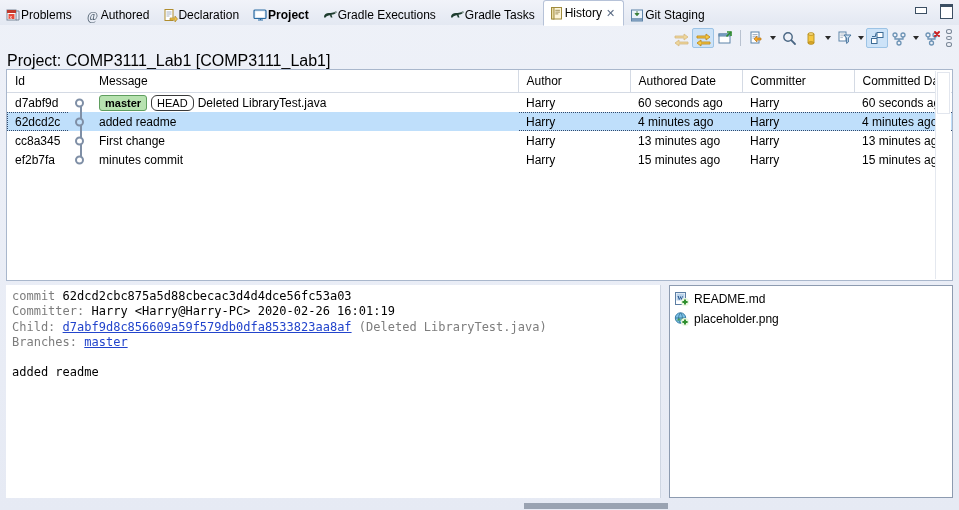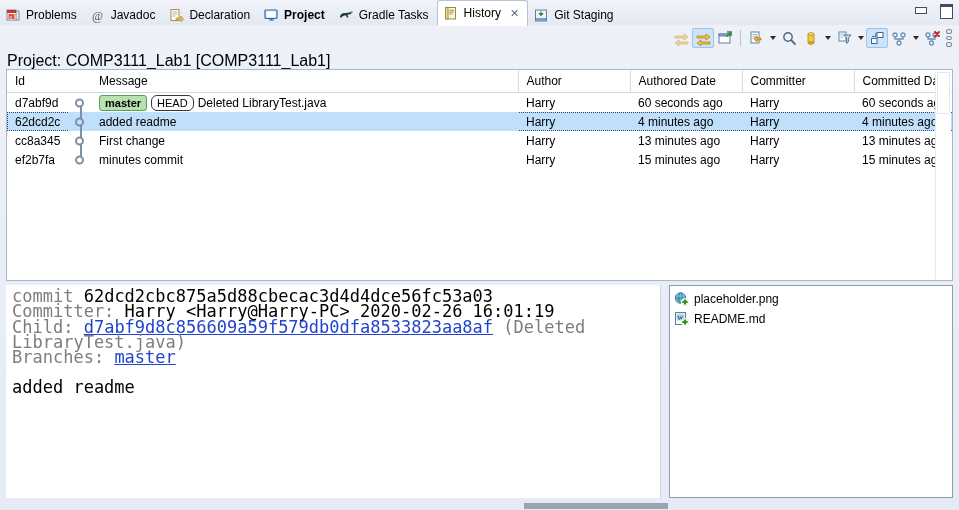--- a/index.html
+++ b/index.html
@@ -17,21 +17,21 @@
     background: linear-gradient(to bottom,#eef1f8 0%,#e6eaf4 100%);
   }
 
   
   .tabbar {
     position: absolute; left:0; top:0; width:959px; height:25px;
     background: linear-gradient(to bottom,#f1f3f9 0%,#e3e8f2 100%);
     display: flex; align-items: flex-end;
   }
   .tab {
-    display: flex; align-items: center; gap: 5px;
+    display: flex; align-items: center; 
     height: 22px; padding: 0 8px 0 6px;
     white-space: nowrap; font-size: 12px; color: #000;
     position: relative; top: 1px;
   }
   .tab.active {
     background: #ffffff;
     border: 1px solid #b6c2d8;
     border-bottom: 1px solid #ffffff;
     border-radius: 3px 3px 0 0;
     height: 24px;
@@ -118,21 +118,21 @@
     position:absolute; left:6px; top:50%; transform:translateY(-50%);
     width:9px; height:9px; border-radius:50%; background:#ffffff;
     border:2px solid #7f8fa6; box-sizing:border-box;
   }
   tr.row.sel .gdot { background:#bfdffb; }
 
   
   .detailpane {
     position:absolute; left:6px; top:285px; width:655px; height:213px;
     background:#ffffff; box-sizing:border-box;
-    font-family:"DejaVu Sans Mono", monospace; font-size:17px; color:#000;
+    font-family:"DejaVu Sans Mono", monospace; font-size:12px; color:#000;
     padding:4px 6px; overflow:hidden; line-height:15.3px;
     border-right:1px solid #cfd6e2;
   }
   .detailpane .lbl { color:#7d7d7d; }
   .detailpane a { color:#2244cc; text-decoration:underline; }
   .detailpane .paren { color:#7d7d7d; }
   .blank-line { height:15px; }
 
   .filepane {
     position:absolute; left:669px; top:285px; width:284px; height:213px;
@@ -181,21 +181,21 @@
       </span>
       <span class="tab-label">Problems</span>
     </div>
 
     <div class="tab">
       <span class="tabicon">
         <svg width="15" height="15" viewBox="0 0 15 15">
           <text x="1" y="12" font-size="12" fill="#4a5a6a" font-family="Liberation Serif">@</text>
         </svg>
       </span>
-      <span class="tab-label">Javadoc</span>
+      <span class="tab-label">Authored</span>
     </div>
 
     <div class="tab">
       <span class="tabicon">
         <svg width="15" height="15" viewBox="0 0 15 15">
           <rect x="2" y="1.5" width="8" height="11" fill="#fff" stroke="#b08d2e"></rect>
           <path d="M3.5 4h5M3.5 6h5M3.5 8h3" stroke="#8fa0b5" stroke-width="0.8"></path>
           <path d="M7 10 l5 0 l0 -2 l2.5 3 l-2.5 3 l0 -2 l-5 0 z" fill="#f0c24b" stroke="#b08d2e" stroke-width="0.7"></path>
         </svg>
       </span>
@@ -206,20 +206,29 @@
       <span class="tabicon">
         <svg width="15" height="15" viewBox="0 0 15 15">
           <rect x="1" y="2" width="12" height="8.5" rx="1" fill="#dbe6f2" stroke="#2b6ca3" stroke-width="1.2"></rect>
           <rect x="2.5" y="3.5" width="9" height="5.5" fill="#ffffff"></rect>
           <path d="M5 12 h5 M7.5 10.5 v1.5" stroke="#2b6ca3" stroke-width="1.2"></path>
         </svg>
       </span>
       <span class="tab-label">Project</span>
     </div>
 
+    <div class="tab">
+      <span class="tabicon">
+        <svg width="15" height="15" viewBox="0 0 15 15">
+          <path d="M1 9 C1 6 4 4.5 7 5 C9 5.3 11 4 12.5 3.5 C13.5 3.2 14 4 13.3 4.7 C12 6 10 6.6 8.5 6.7 L9.5 9.5 L7.8 9.5 L7 7.2 C5 7.3 3.3 8 2.6 9.6 L1 9.6 Z" fill="#1d3c2e"></path>
+          <circle cx="12.2" cy="4.2" r="0.5" fill="#fff"></circle>
+        </svg>
+      </span>
+      <span class="tab-label">Gradle Executions</span>
+    </div>
 
     <div class="tab">
       <span class="tabicon">
         <svg width="15" height="15" viewBox="0 0 15 15">
           <path d="M1 9 C1 6 4 4.5 7 5 C9 5.3 11 4 12.5 3.5 C13.5 3.2 14 4 13.3 4.7 C12 6 10 6.6 8.5 6.7 L9.5 9.5 L7.8 9.5 L7 7.2 C5 7.3 3.3 8 2.6 9.6 L1 9.6 Z" fill="#1d3c2e"></path>
           <circle cx="12.2" cy="4.2" r="0.5" fill="#fff"></circle>
         </svg>
       </span>
       <span class="tab-label">Gradle Tasks</span>
     </div>
@@ -475,38 +484,38 @@
     <div class="blank-line"></div>
     <div>added readme</div>
   </div>
 
   <div class="sash-v"></div>
 
   <div class="filepane">
     <div class="filerow">
       <span class="fileicon">
         <svg width="16" height="16" viewBox="0 0 16 16">
+          <rect x="1.5" y="1.5" width="10" height="12" fill="#ffffff" stroke="#5c7ea3"></rect>
+          <rect x="2.5" y="2.5" width="8" height="7" fill="#b9d2ea"></rect>
+          <text x="3.2" y="8.6" font-size="6" fill="#24528c" font-family="Liberation Serif" font-weight="bold">W</text>
+          <circle cx="11" cy="11" r="4" fill="#e9f6e0"></circle>
+          <path d="M11 8.4 v5.2 M8.4 11 h5.2" stroke="#2f8f2f" stroke-width="2"></path>
+        </svg>
+      </span>
+      <span>README.md</span>
+    </div>
+    <div class="filerow">
+      <span class="fileicon">
+        <svg width="16" height="16" viewBox="0 0 16 16">
           <circle cx="6.5" cy="7" r="5.2" fill="#7fc3e8" stroke="#3b7fa8"></circle>
           <path d="M1.5 7 h10 M6.5 1.8 C4 4 4 10 6.5 12.2 C9 10 9 4 6.5 1.8" fill="none" stroke="#2f6d92" stroke-width="0.8"></path>
           <path d="M2.5 9.5 L5 7 L7 9 L9 6.5 L11 9.5 z" fill="#3f9b3f" opacity="0.8"></path>
           <circle cx="11" cy="11" r="4" fill="#e9f6e0"></circle>
           <path d="M11 8.4 v5.2 M8.4 11 h5.2" stroke="#2f8f2f" stroke-width="2"></path>
         </svg>
       </span>
       <span>placeholder.png</span>
     </div>
-    <div class="filerow">
-      <span class="fileicon">
-        <svg width="16" height="16" viewBox="0 0 16 16">
-          <rect x="1.5" y="1.5" width="10" height="12" fill="#ffffff" stroke="#5c7ea3"></rect>
-          <rect x="2.5" y="2.5" width="8" height="7" fill="#b9d2ea"></rect>
-          <text x="3.2" y="8.6" font-size="6" fill="#24528c" font-family="Liberation Serif" font-weight="bold">W</text>
-          <circle cx="11" cy="11" r="4" fill="#e9f6e0"></circle>
-          <path d="M11 8.4 v5.2 M8.4 11 h5.2" stroke="#2f8f2f" stroke-width="2"></path>
-        </svg>
-      </span>
-      <span>README.md</span>
-    </div>
   </div>
 
   <div class="hscroll-bottom"></div>
 
 </div>
 
 </body></html>

